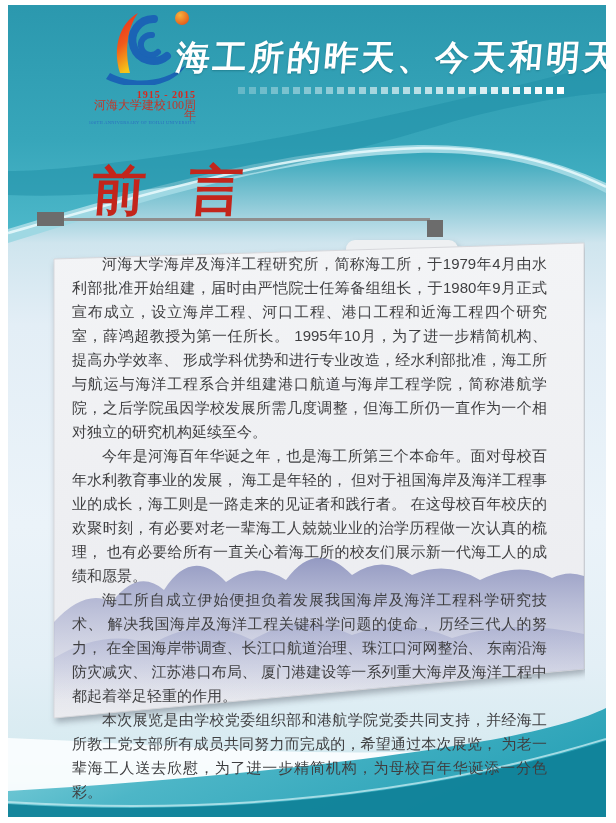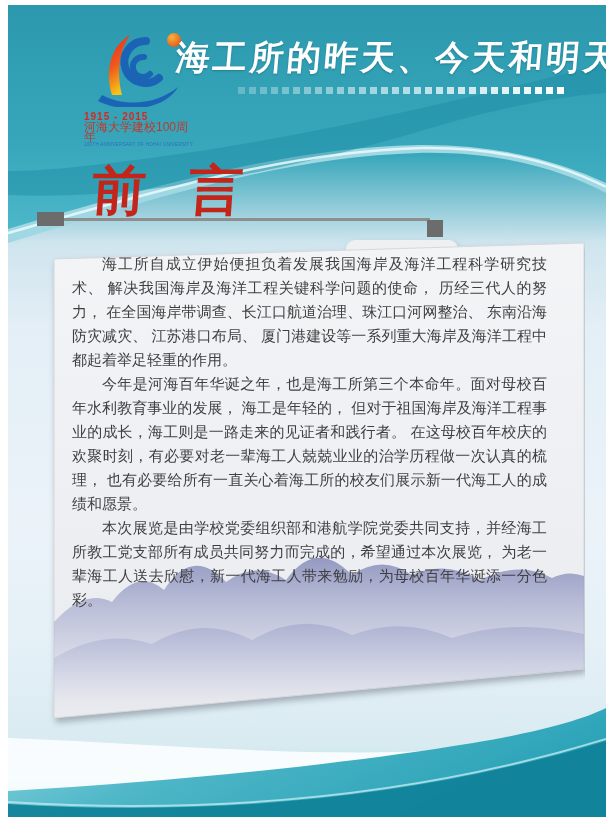--- a/index.html
+++ b/index.html
@@ -11,21 +11,21 @@
     position:absolute;left:8px;top:5px;width:598px;height:812px;overflow:hidden;
     background:linear-gradient(180deg,
       #38a7bb 0px,#38a7bb 150px,
       #cfe5ee 238px,#e3eef6 320px,
       #ebf3f9 520px,#e3eff6 660px,
       #d8ebf1 740px,#bfe2ea 775px,#2ea4b9 812px);
   }
   .bg-art{position:absolute;left:0;top:0;width:598px;height:812px;pointer-events:none;}
 
   
-  .logo{position:absolute;left:76px;top:26px;width:112px;text-align:left;}
+  .logo{position:absolute;left:76px;top:4px;width:112px;text-align:right;font-family:Liberation Serif, serif;}
   .logo-years{font-size:10px;font-weight:bold;color:#d8281e;letter-spacing:1px;line-height:11px;}
   .logo-cn{font-size:12px;color:#c0382b;line-height:10px;}
   .logo-en{font-size:4.5px;color:#2a6fc0;line-height:6px;letter-spacing:.3px;}
   .poster-title{
     position:absolute;left:168px;top:30px;width:406px;
     color:#ffffff;font-size:34px;font-weight:700;letter-spacing:3px;
     transform:skewX(-5deg);text-shadow:0 1px 2px rgba(0,60,70,.3);
     font-family:"DejaVu Serif",serif;white-space:nowrap;
   }
   .squares{position:absolute;left:230px;top:82px;width:330px;display:flex;gap:4px;}
@@ -170,19 +170,20 @@
         <rect x="306" y="10" width="112" height="22" rx="9" fill="#eef0f2"></rect>
         <polygon points="14,29 544,13 544,439 14,488" fill="url(#paperGrad)" stroke="#d7d8dc" stroke-width="1"></polygon>
       </g>
       <g clip-path="url(#paperClip)">
         <path d="M14,470 L14,392 Q45,358 72,372 Q98,338 124,360 Q152,316 186,352 Q216,330 246,350 Q276,308 312,345 Q342,324 372,345 Q406,330 440,350 Q480,330 512,348 Q528,340 544,346 L544,470 Z" fill="url(#mg1)"></path>
         <path d="M14,485 L14,428 Q64,398 112,414 Q162,384 212,410 Q262,380 312,405 Q362,386 412,408 Q472,388 544,404 L544,485 Z" fill="url(#mg2)"></path>
       </g>
     </svg>
 
     <div class="preface-text">
+      <p>河海大学海岸及海洋工程研究所，简称海工所，于1979年4月由水利部批准开始组建，届时由严恺院士任筹备组组长，于1980年9月正式宣布成立，设立海岸工程、河口工程、港口工程和近海工程四个研究室，薛鸿超教授为第一任所长。 1995年10月，为了进一步精简机构、 提高办学效率、 形成学科优势和进行专业改造，经水利部批准，海工所与航运与海洋工程系合并组建港口航道与海岸工程学院，简称港航学院，之后学院虽因学校发展所需几度调整，但海工所仍一直作为一个相对独立的研究机构延续至今。</p>
+      <p>今年是河海百年华诞之年，也是海工所第三个本命年。面对母校百年水利教育事业的发展， 海工是年轻的， 但对于祖国海岸及海洋工程事业的成长，海工则是一路走来的见证者和践行者。 在这母校百年校庆的欢聚时刻，有必要对老一辈海工人兢兢业业的治学历程做一次认真的梳理， 也有必要给所有一直关心着海工所的校友们展示新一代海工人的成绩和愿景。</p>
       <p>海工所自成立伊始便担负着发展我国海岸及海洋工程科学研究技术、 解决我国海岸及海洋工程关键科学问题的使命， 历经三代人的努力， 在全国海岸带调查、长江口航道治理、珠江口河网整治、 东南沿海防灾减灾、 江苏港口布局、 厦门港建设等一系列重大海岸及海洋工程中都起着举足轻重的作用。</p>
-      <p>今年是河海百年华诞之年，也是海工所第三个本命年。面对母校百年水利教育事业的发展， 海工是年轻的， 但对于祖国海岸及海洋工程事业的成长，海工则是一路走来的见证者和践行者。 在这母校百年校庆的欢聚时刻，有必要对老一辈海工人兢兢业业的治学历程做一次认真的梳理， 也有必要给所有一直关心着海工所的校友们展示新一代海工人的成绩和愿景。</p>
-      <p>本次展览是由学校党委组织部和港航学院党委共同支持，并经海工所教工党支部所有成员共同努力而完成的，希望通过本次展览， 为老一辈海工人送去欣慰，新一代海工人带来勉励，为母校百年华诞添一分色彩。</p>
+      <p>本次展览是由学校党委组织部和港航学院党委共同支持，并经海工所教工党支部所有成员共同努力而完成的，希望通过本次展览， 为老一辈海工人送去欣慰，为了进一步精简机构，为母校百年华诞添一分色彩。</p>
     </div>
 
   </div>
 </div>
 
 </body></html>

